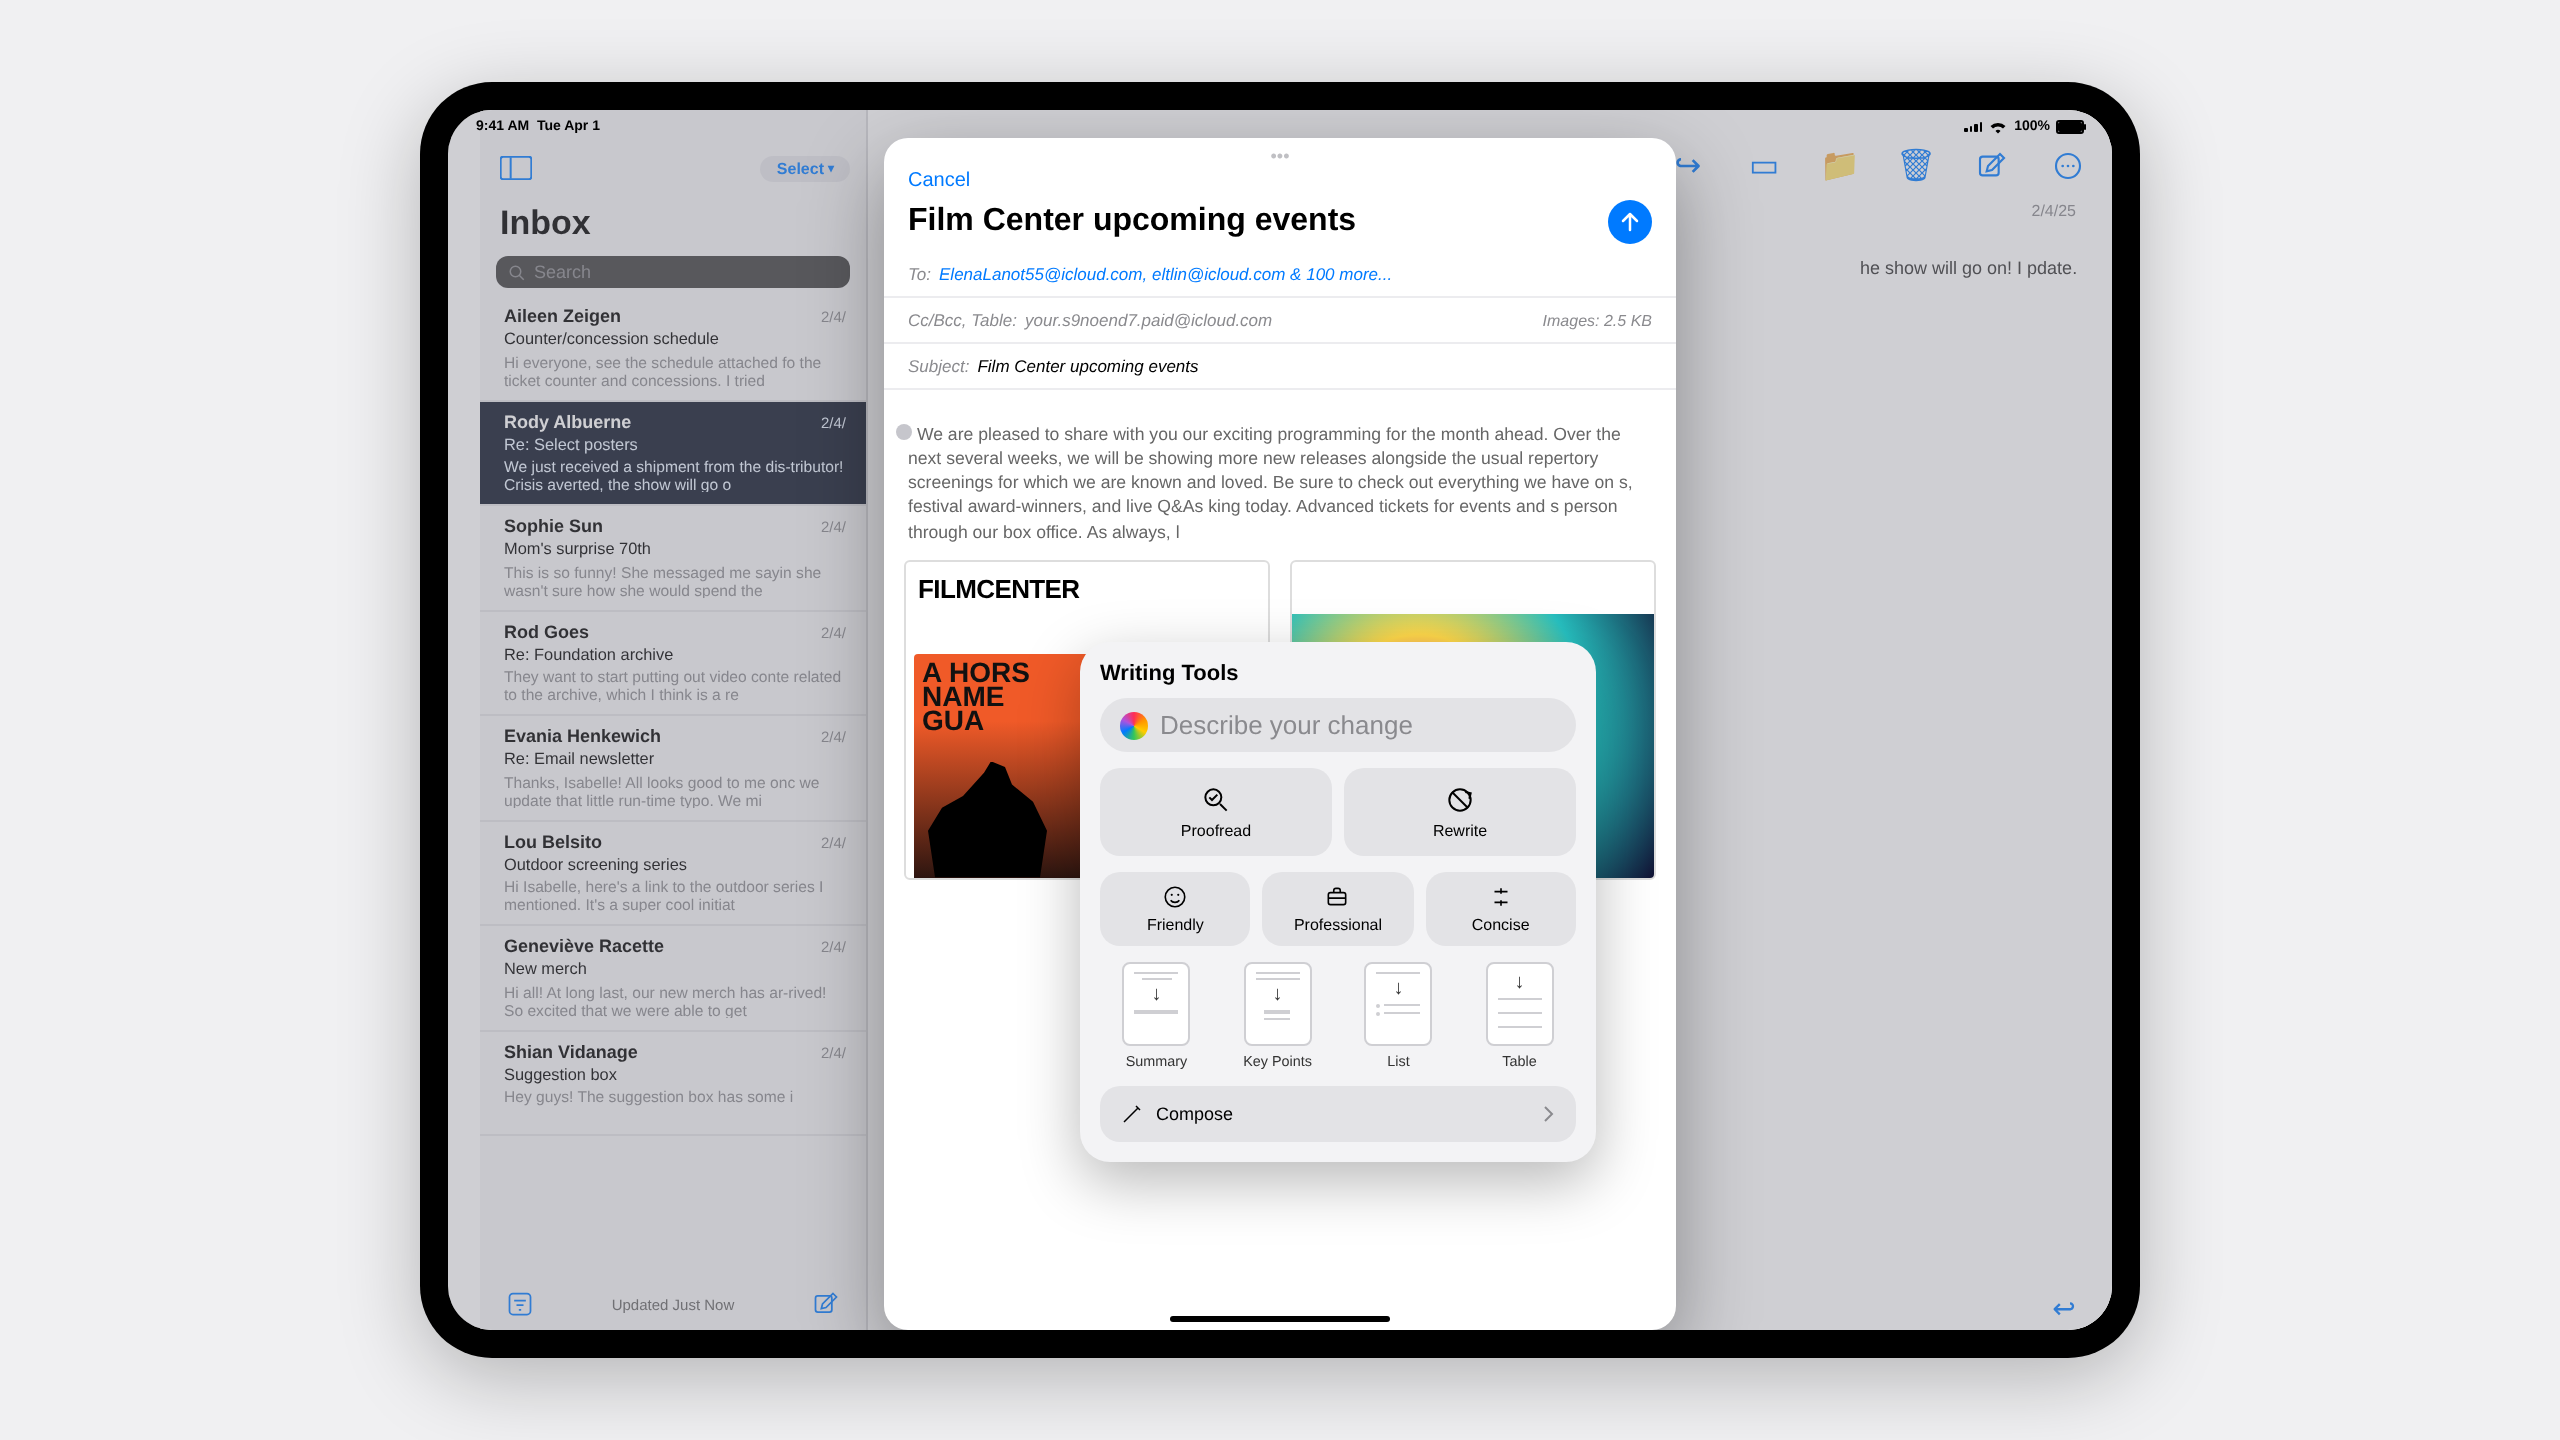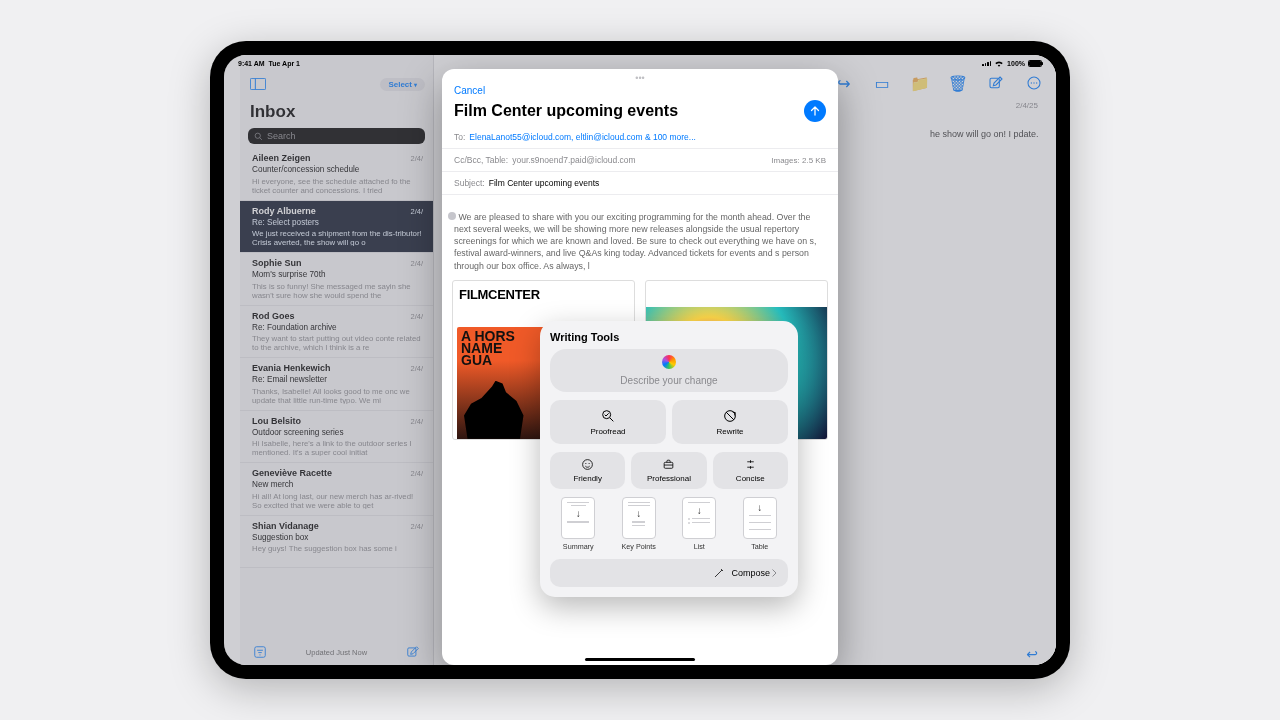--- a/index.html
+++ b/index.html
@@ -15,21 +15,21 @@
   .batt::after { content:''; position:absolute; right:-2px; top:1.5px; width:1px; height:3px; background:#000; border-radius:0.5px;}
   .batt i { display:block; width:100%; height:100%; background:#000; border-radius:1px;}
   .dimoverlay { position:absolute; inset:0; background: rgba(130,130,140,0.38); z-index: 20; pointer-events:none; }
 
   .app { position:absolute; inset:0; display:flex;padding-left:16px; }
   .sidebar { width: 194px; background: #f4f4f6; display:flex; flex-direction:column; border-right: 0.5px solid #d9d9dc; }
   .sb-top { display:flex; align-items:center; justify-content:space-between; padding: 19px 8px 4px; }
   .iconbtn { width:20px; height:20px; display:flex; align-items:center; justify-content:center; color:#007aff; }
   .pill { background:#e4e4e9; color:#007aff; font-size:8px; font-weight:600; padding:2px 8px; border-radius:10px; display:flex; align-items:center; gap:2px;}
   .sb-title { font-size:17px; font-weight:700; padding: 4px 10px 4px; }
-  .search { margin: 2px 8px 4px; background:#000000; border-radius:6px; font-size:9px; color:#8a8a8e; padding:3px 6px; display:flex; align-items:center; gap:4px;}
+  .search { margin: 2px 8px 4px; background:#404040; border-radius:6px; font-size:9px; color:#8a8a8e; padding:3px 6px; display:flex; align-items:center; gap:4px;}
   .msglist { flex:1; overflow:hidden; }
   .msg { padding: 5px 10px 6px 12px; border-bottom:0.5px solid #e2e2e5; position:relative; font-size:8px; line-height:1.25;}
   .msg .row1 { display:flex; justify-content:space-between; align-items:baseline;}
   .msg .from { font-weight:600; font-size:9px;}
   .msg .date { font-size:7.5px; color:#8a8a8e;}
   .msg .subj { font-size:8.2px; padding-top:1px;}
   .msg .prev { color:#8a8a8e; font-size:7.8px; line-height:1.2; padding-top:1px; height:18px; overflow:hidden;}
   .msg.sel { background:#0f172a; color:#fff;}
   .msg.sel .date, .msg.sel .prev, .msg.sel .subj { color:#e8f2ff;}
   .sb-foot { display:flex; align-items:center; justify-content:space-between; padding:3px 10px; font-size:7.5px; color:#666;}
@@ -48,51 +48,51 @@
   .buytick { margin-top:6px; font-size:8px; font-weight:800; text-decoration:underline; display:flex; align-items:center; gap:4px;}
   .arrow { letter-spacing:-1px;}
   .bottom-bar { position:absolute; bottom:0; left:0; right:0; height:22px; display:flex; justify-content:flex-end; align-items:center; padding:0 14px; background:rgba(255,255,255,0.5);}
 
   .compose { position:absolute; top:14px; left:218px; width:396px; height:596px; background:#fff; border-radius:12px; z-index:40; box-shadow: 0 14px 40px rgba(0,0,0,0.35); overflow:hidden;}
   .c-grab { text-align:center; padding-top:4px; color:#c0c0c4; font-size:9px;}
   .c-head { display:flex; align-items:flex-start; justify-content:space-between; padding: 2px 12px 0;}
   .cancel { color:#007aff; font-size:10px;}
   .sendbtn { width:22px; height:22px; background:#007aff; border-radius:50%; display:flex; align-items:center; justify-content:center; color:#fff;}
   .c-title { font-size:16px; font-weight:700; padding: 6px 12px 6px;}
-  .field { font-size:8.5px; color:#888; padding:6px 12px; border-bottom:0.5px solid #ececef; display:flex; gap:4px; align-items:center;}
+  .field { font-size:8.5px; color:#888; padding:6px 12px; border-bottom:0.5px solid #ececef; display:flex; gap:4px; align-items:center;font-style:italic;}
   .field .lbl { color:#8a8a8e;}
   .field .val { color:#000;}
   .field .blue { color:#007aff;}
   .field.nb .rt { margin-left:auto; color:#8a8a8e; font-size:8px;}
   .body { padding:8px 12px; font-size:8.8px; color:#000; line-height:1.38;}
   .body .hl { color:#666;}
   .body .dot { width:8px; height:8px; background:#c6c6cc; border-radius:50%; display:inline-block; margin:3px 0 0 -6px;}
   .attachments { display:flex; gap:10px; padding:0 10px;}
   .att { flex:1; border:0.5px solid #ddd; border-radius:3px; overflow:hidden; height:160px; position:relative;}
   .att .logo { font-family: Impact, sans-serif; font-weight:900; font-size:13px; padding:6px 0 4px 6px; letter-spacing:-0.3px;}
   .att .mini { position:absolute; bottom:0; left:4px; right:4px; height:112px; background: linear-gradient(#f05a28 30%, #2d1510 100%); border-radius:2px 2px 0 0;}
   .att .mini .mt { font-family: Impact, sans-serif; font-weight:900; font-size:14px; line-height:0.86; padding:3px 0 0 4px; color:#111; white-space:pre;}
   .att .mini .h2 { position:absolute; bottom:0; left:0; width:70px; height:58px; background:#000; clip-path: polygon(15% 100%, 10% 60%, 20% 40%, 35% 30%, 50% 10%, 55% 0%, 65% 5%, 70% 20%, 85% 35%, 95% 60%, 90% 100%);}
   .att.bf .wing { position:absolute; top:26px; left:0; right:0; bottom:0; background: radial-gradient(circle at 35% 40%, #ff3ea5 0%, #ffd84a 30%, #27c0c0 60%, #113 100%);}
 
   .wt { position:absolute; top:266px; left:316px; width:258px; background:#f3f3f5; border-radius:15px; z-index:50; box-shadow: 0 10px 30px rgba(0,0,0,0.28); padding:10px;}
   .wt-title { font-size:11px; font-weight:700; padding-bottom:6px;}
-  .wt-search { background:#e3e3e6; border-radius:16px; padding:6px 10px; display:flex; align-items:center; gap:6px; font-size:10px; color:#8a8a8e;flex-direction:column;}
+  .wt-search { background:#e3e3e6; border-radius:16px; padding:6px 10px; display:flex; align-items:center; gap:6px; font-size:13px; color:#8a8a8e;}
   .sparkle { width:14px; height:14px; border-radius:50%; background: conic-gradient(#ff2d55, #ff9500, #ffcc00, #34c759, #007aff, #af52de, #ff2d55);}
   .wt-row { display:flex; gap:6px; margin-top:8px;}
   .wt-btn { flex:1; background:#e3e3e6; border-radius:10px; display:flex; flex-direction:column; align-items:center; justify-content:center; gap:3px; padding:8px 0; font-size:8px;}
   .wt-btn.sm { padding:6px 0;}
   .wt-btn svg, .wt-doc svg { display:block;}
   .wt-docs { display:flex; gap:4px; margin-top:8px;}
   .wt-doc { flex:1; display:flex; flex-direction:column; align-items:center; gap:3px; font-size:7.2px; color:#333;}
   .wt-doc .pg { width:34px; height:42px; background:#fff; border:0.5px solid #cfcfd3; border-radius:4px; padding:4px 5px; display:flex; flex-direction:column; gap:2px; justify-content:flex-start; align-items:center;}
   .pg .ln { height:1.2px; background:#cfcfd3; width:100%;}
   .pg .ar { font-size:10px; color:#333;}
   .pg.tb .ln { border-top:1px solid #cfcfd3; height:5px; width:100%; background:none;}
-  .wt-compose { margin-top:8px; background:#e3e3e6; border-radius:10px; padding:8px 10px; display:flex; align-items:center; justify-content:flex-end; font-size:9px;}
+  .wt-compose { margin-top:8px; background:#e3e3e6; border-radius:10px; padding:8px 10px; display:flex; align-items:center; justify-content:space-between; font-size:9px;}
   .wt-compose .lft { display:flex; align-items:center; gap:6px;}
 
   .homebar { position:absolute; bottom:4px; left:50%; transform:translateX(-50%); width:110px; height:3px; background:#000; border-radius:2px; z-index:60;}
 </style>
 </head>
 <body>
 
 <div class="device">
   <div class="screen">
     <div class="statusbar">

